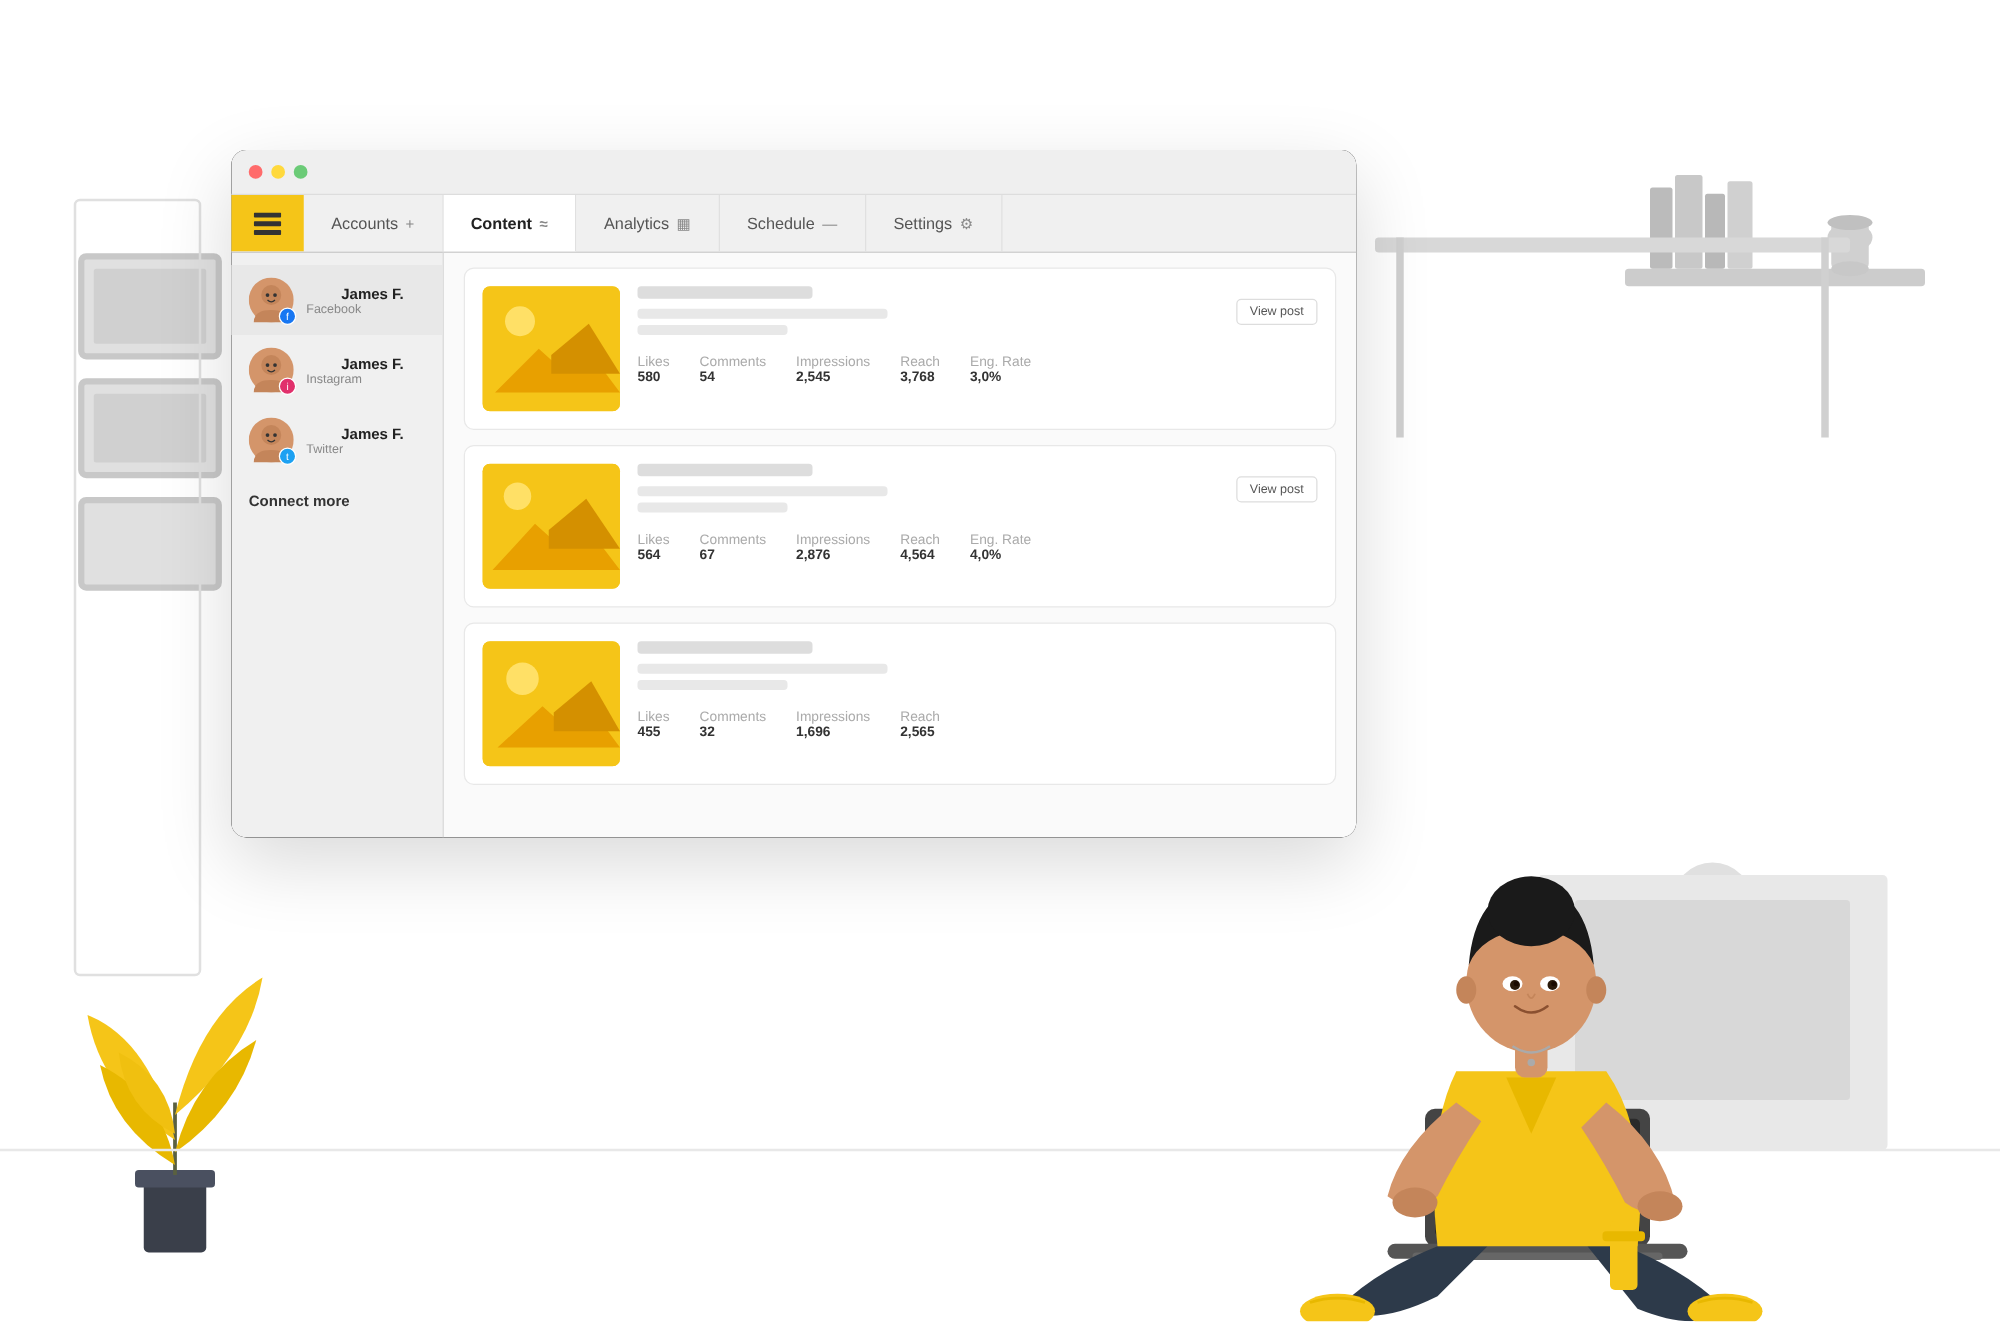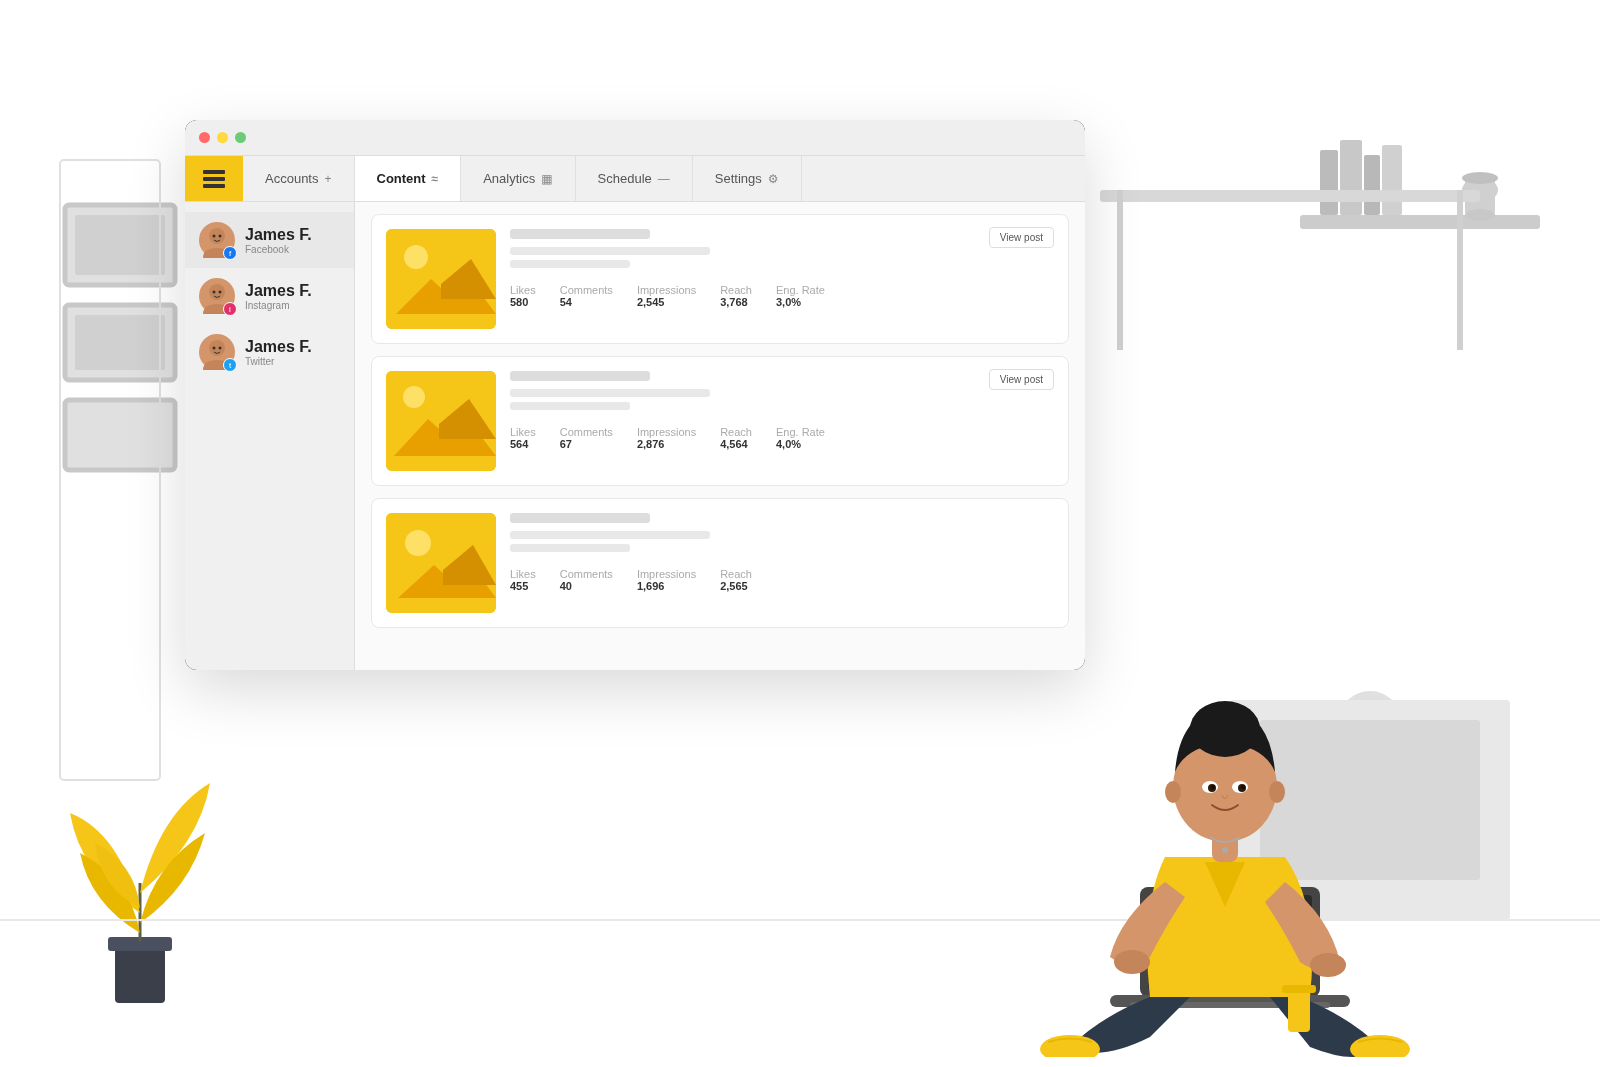--- a/index.html
+++ b/index.html
@@ -119,21 +119,21 @@
       width: 14px; height: 14px;
       border-radius: 50%;
       display: flex; align-items: center; justify-content: center;
       font-size: 8px;
       color: #fff;
       border: 1px solid #fff;
     }
     .badge-fb { background: #1877f2; }
     .badge-ig { background: #e1306c; }
     .badge-tw { background: #1da1f2; }
-    .account-name { font-size: 16px; font-weight: 700; color: #222; }
+    .account-name { font-size: 12px; font-weight: 700; color: #222; margin-left: 28px; }
     .account-network { font-size: 10px; color: #888; }
     .connect-more {
       padding: 14px 14px;
       font-size: 12px;
       font-weight: 700;
       color: #333;
       cursor: pointer;
     }
 
     
@@ -181,21 +181,21 @@
     .stats-row {
       display: flex;
       gap: 24px;
       margin-top: 16px;
     }
     .stat-item { }
     .stat-label { font-size: 11px; color: #aaa; }
     .stat-value { font-size: 11px; font-weight: 700; color: #333; }
     .view-post-btn {
       position: absolute;
-      top: 12px; right: 14px;
+      top: 24px; right: 14px;
       background: #fff;
       border: 1.5px solid #ddd;
       border-radius: 4px;
       padding: 4px 10px;
       font-size: 10px;
       color: #555;
       cursor: pointer;
     }
 
     
@@ -376,20 +376,21 @@
             <path d="M15 18 Q18 21 21 18" stroke="#333" stroke-width="1" fill="none"></path>
           </svg>
           <div class="social-badge badge-tw">t</div>
         </div>
         <div>
           <div class="account-name">James F.</div>
           <div class="account-network">Twitter</div>
         </div>
       </div>
 
+      <div class="connect-more">Connect more</div>
     </div>
 
     <div class="posts-area">
 
       <div class="post-card">
         <div class="post-thumb">
           <svg width="110" height="100" viewBox="0 0 110 100">
             <rect width="110" height="100" fill="#f5c518"></rect>
             <circle cx="30" cy="28" r="12" fill="#ffe066"></circle>
             <polygon points="10,85 45,50 65,68 80,45 110,85" fill="#e8a000"></polygon>
@@ -478,21 +479,21 @@
           <div class="post-title-bar"></div>
           <div class="post-line"></div>
           <div class="post-line short"></div>
           <div class="stats-row">
             <div class="stat-item">
               <div class="stat-label">Likes</div>
               <div class="stat-value">455</div>
             </div>
             <div class="stat-item">
               <div class="stat-label">Comments</div>
-              <div class="stat-value">40</div>
+              <div class="stat-value">32</div>
             </div>
             <div class="stat-item">
               <div class="stat-label">Impressions</div>
               <div class="stat-value">1,696</div>
             </div>
             <div class="stat-item">
               <div class="stat-label">Reach</div>
               <div class="stat-value">2,565</div>
             </div>
           </div>

